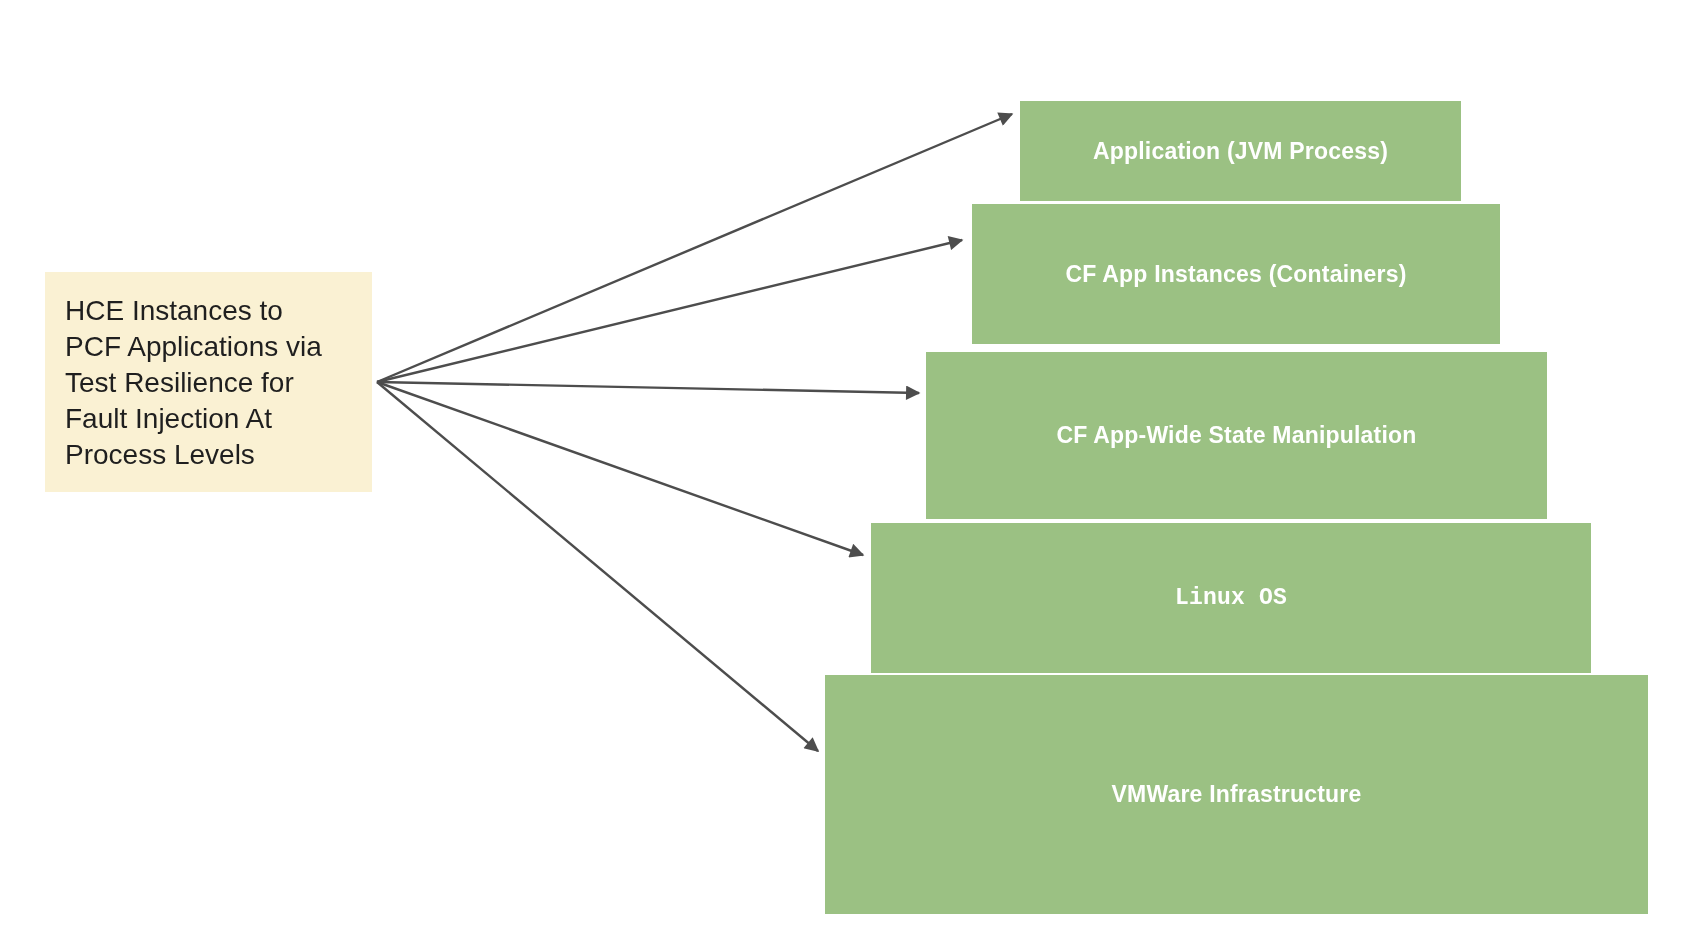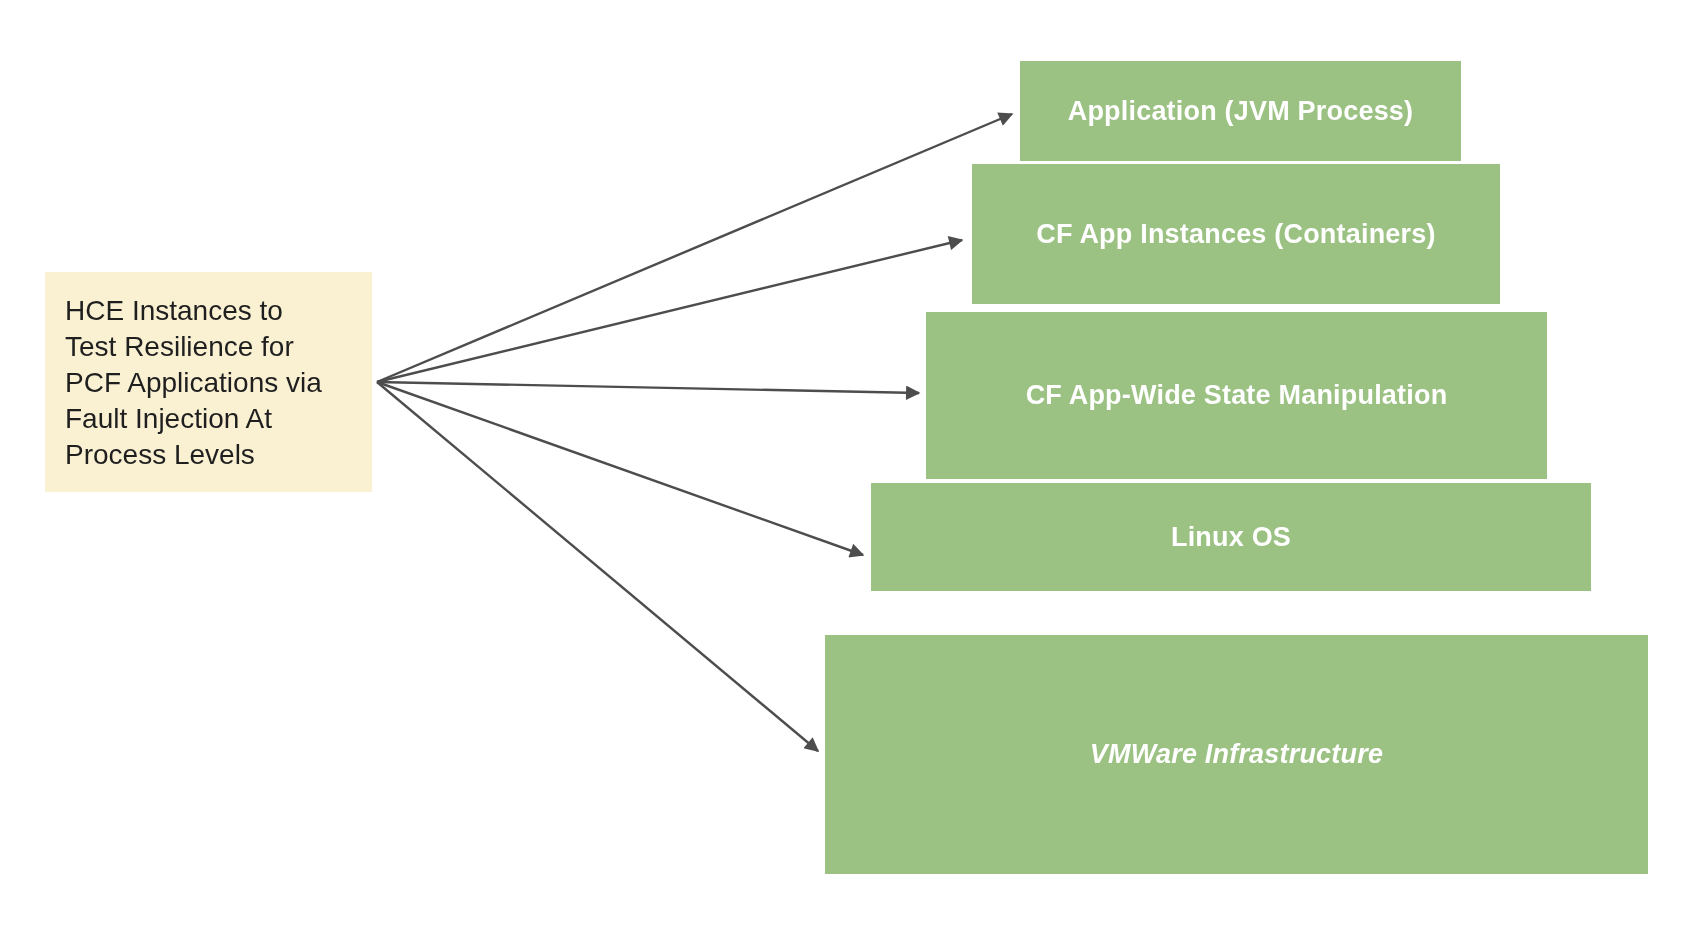--- a/index.html
+++ b/index.html
@@ -43,30 +43,31 @@
     z-index: 2;
   }
   .level-box {
     position: absolute;
     background: var(--level-fill);
     color: var(--level-text);
     display: flex;
     align-items: center;
     justify-content: center;
     text-align: center;
-    font-size: 27px;
+    font-size: 23px;
     font-weight: bold;
     letter-spacing: 0.2px;
     z-index: 2;
+    margin-top: 40px;
   }
   .lvl-0 { left: 1020px; top: 61px;  width: 441px; height: 100px; }
   .lvl-1 { left: 972px;  top: 164px; width: 528px; height: 140px; }
   .lvl-2 { left: 926px;  top: 312px; width: 621px; height: 167px; }
-  .lvl-3 { left: 871px;  top: 483px; width: 720px; height: 108px; }
-  .lvl-4 { left: 825px;  top: 635px; width: 823px; height: 239px; font-style: italic; }
+  .lvl-3 { left: 871px;  top: 483px; width: 720px; height: 150px; font-family: Liberation Mono, monospace; }
+  .lvl-4 { left: 825px;  top: 635px; width: 823px; height: 239px; }
 </style>
 </head>
 <body>
 
 <div class="canvas">
 
   <svg class="arrows-layer" viewBox="0 0 1695 926" xmlns="http://www.w3.org/2000/svg">
     <defs>
       <marker id="ah" viewBox="0 0 10 10" refX="9" refY="5" markerWidth="8" markerHeight="6" orient="auto" markerUnits="strokeWidth">
         <path class="head" d="M 0 0 L 10 5 L 0 10 z"></path>
@@ -74,22 +75,22 @@
     </defs>
     <line x1="377" y1="382" x2="1012" y2="114" marker-end="url(#ah)"></line>
     <line x1="377" y1="382" x2="962" y2="240" marker-end="url(#ah)"></line>
     <line x1="377" y1="382" x2="919" y2="393" marker-end="url(#ah)"></line>
     <line x1="377" y1="382" x2="863" y2="555" marker-end="url(#ah)"></line>
     <line x1="377" y1="382" x2="818" y2="751" marker-end="url(#ah)"></line>
   </svg>
 
   <div class="note-box">
     <div>HCE Instances to</div>
+    <div>PCF Applications via</div>
     <div>Test Resilience for</div>
-    <div>PCF Applications via</div>
     <div>Fault Injection At</div>
     <div>Process Levels</div>
   </div>
 
   <div class="level-box lvl-0">
     <span>Application (JVM Process)</span>
   </div>
   <div class="level-box lvl-1">
     <span>CF App Instances (Containers)</span>
   </div>

